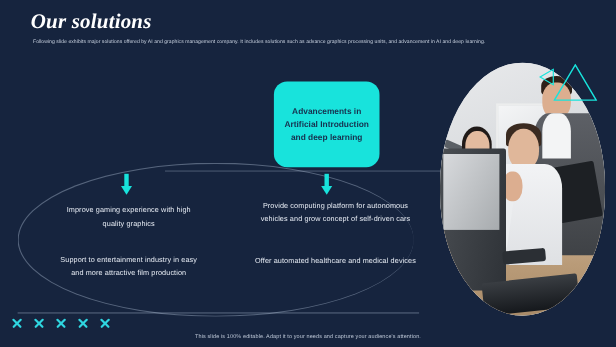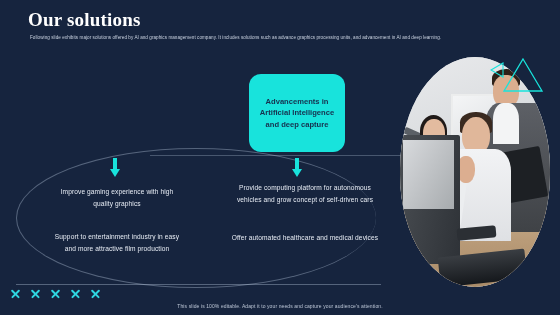--- a/index.html
+++ b/index.html
@@ -11,20 +11,21 @@
     position:relative;
   }
   .slide { position:absolute; inset:0; background:#16243e; overflow:hidden; }
 
   
   .title {
     position:absolute; left:28px; top:9px;
     font-family:"Liberation Serif", serif;
     font-weight:bold; font-size:19px; color:#ffffff;
     letter-spacing:.2px;
+    font-style:italic;
   }
   .subtitle {
     position:absolute; left:30px; top:35px;
     width:505px;
     font-size:4.6px; color:#c9d2e0; line-height:1.5;
     letter-spacing:.05px; white-space:nowrap;
   }
 
   
   .ellipse {
@@ -233,21 +234,21 @@
   <div class="hline"></div>
   <div class="hline-top"></div>
 
   <div class="arrow a1">
     <div class="stem"></div>
     <div class="head"></div>
   </div>
   <div class="body-text t1">Improve gaming experience with high quality graphics</div>
   <div class="body-text t2">Support to entertainment industry in easy and more attractive film production</div>
 
-  <div class="card c2">Advancements in Artificial Intelligence and deep capture</div>
+  <div class="card c2">Advancements in Artificial Introduction and deep learning</div>
   <div class="arrow a2">
     <div class="stem"></div>
     <div class="head"></div>
   </div>
   <div class="body-text t3">Provide computing platform for autonomous vehicles and grow concept of self-driven cars</div>
   <div class="body-text t4">Offer automated healthcare and medical devices</div>
 
   <div class="photo-wrap">
     <div class="photo">
       <div class="ph-wall"></div>

